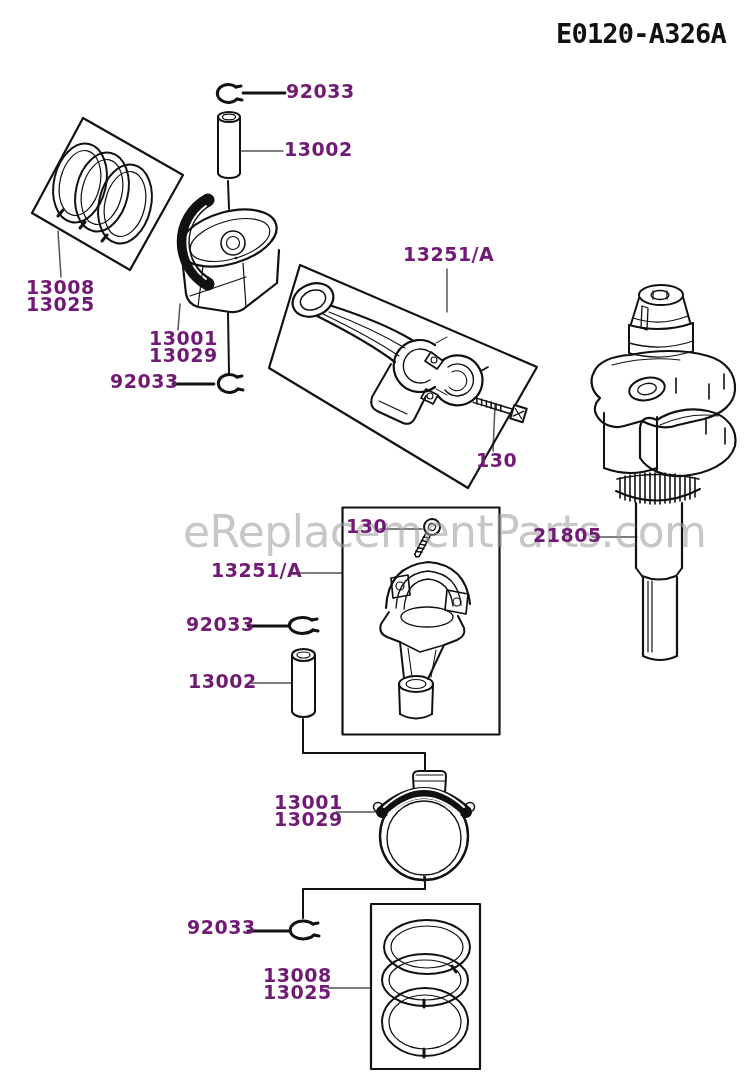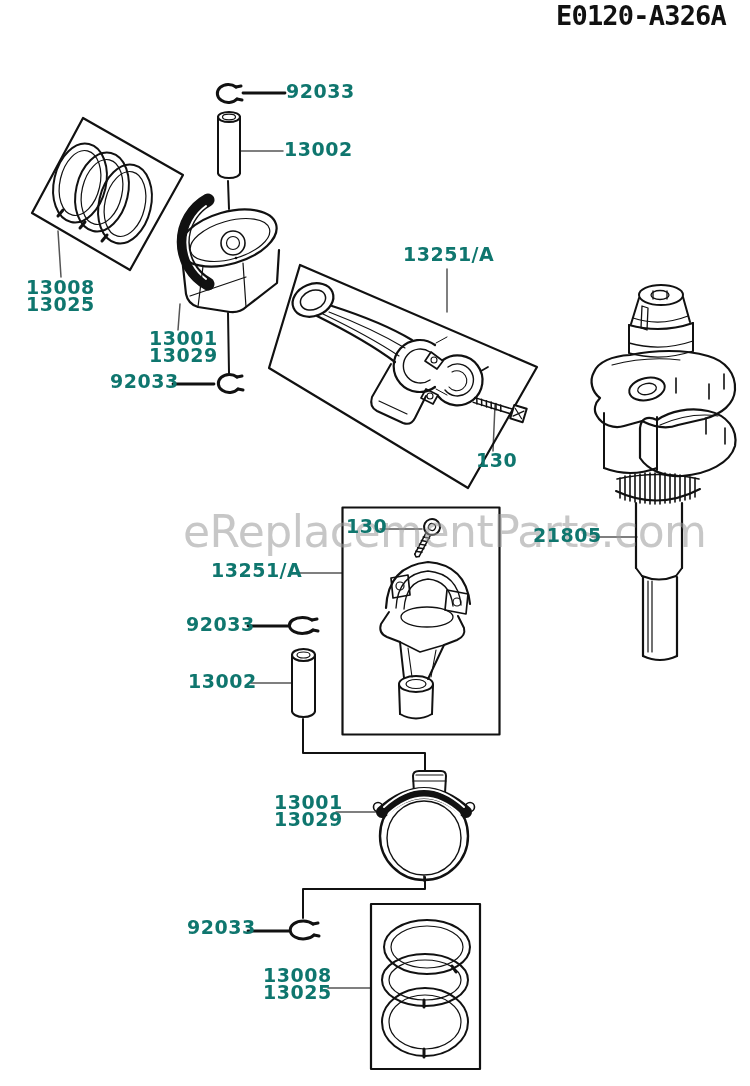--- a/index.html
+++ b/index.html
@@ -1,22 +1,22 @@
 <!DOCTYPE html>
 <html><head>
 <meta charset="utf-8">
 <style>
   html,body{margin:0;padding:0;background:#fff;}
   .stage{position:relative;width:750px;height:1086px;background:#fff;overflow:hidden;
          font-family:"DejaVu Sans","Liberation Sans",sans-serif;}
   .art{position:absolute;left:0;top:0;}
   .callout{position:absolute;font-weight:bold;font-size:19px;line-height:17px;
-           color:#0f766e;letter-spacing:.5px;white-space:nowrap;}
+           color:#701a75;letter-spacing:.5px;white-space:nowrap;}
   .callout span{display:block;}
-  .title{position:absolute;left:556px;top:0;font-family:"DejaVu Sans Mono","Liberation Mono",monospace;
+  .title{position:absolute;left:556px;top:18px;font-family:"DejaVu Sans Mono","Liberation Mono",monospace;
          font-weight:bold;font-size:27px;letter-spacing:-.8px;color:#111;}
   .watermark{position:absolute;left:183px;top:506px;font-size:44px;font-weight:normal;
              color:#9b9b9b;opacity:.55;letter-spacing:-.5px;white-space:nowrap;}
 </style>
 </head>
 <body>
 
 <div class="stage">
 
 <svg class="art" width="750" height="1086" viewBox="0 0 750 1086" fill="none" stroke="#111" stroke-linecap="round" stroke-linejoin="round">

